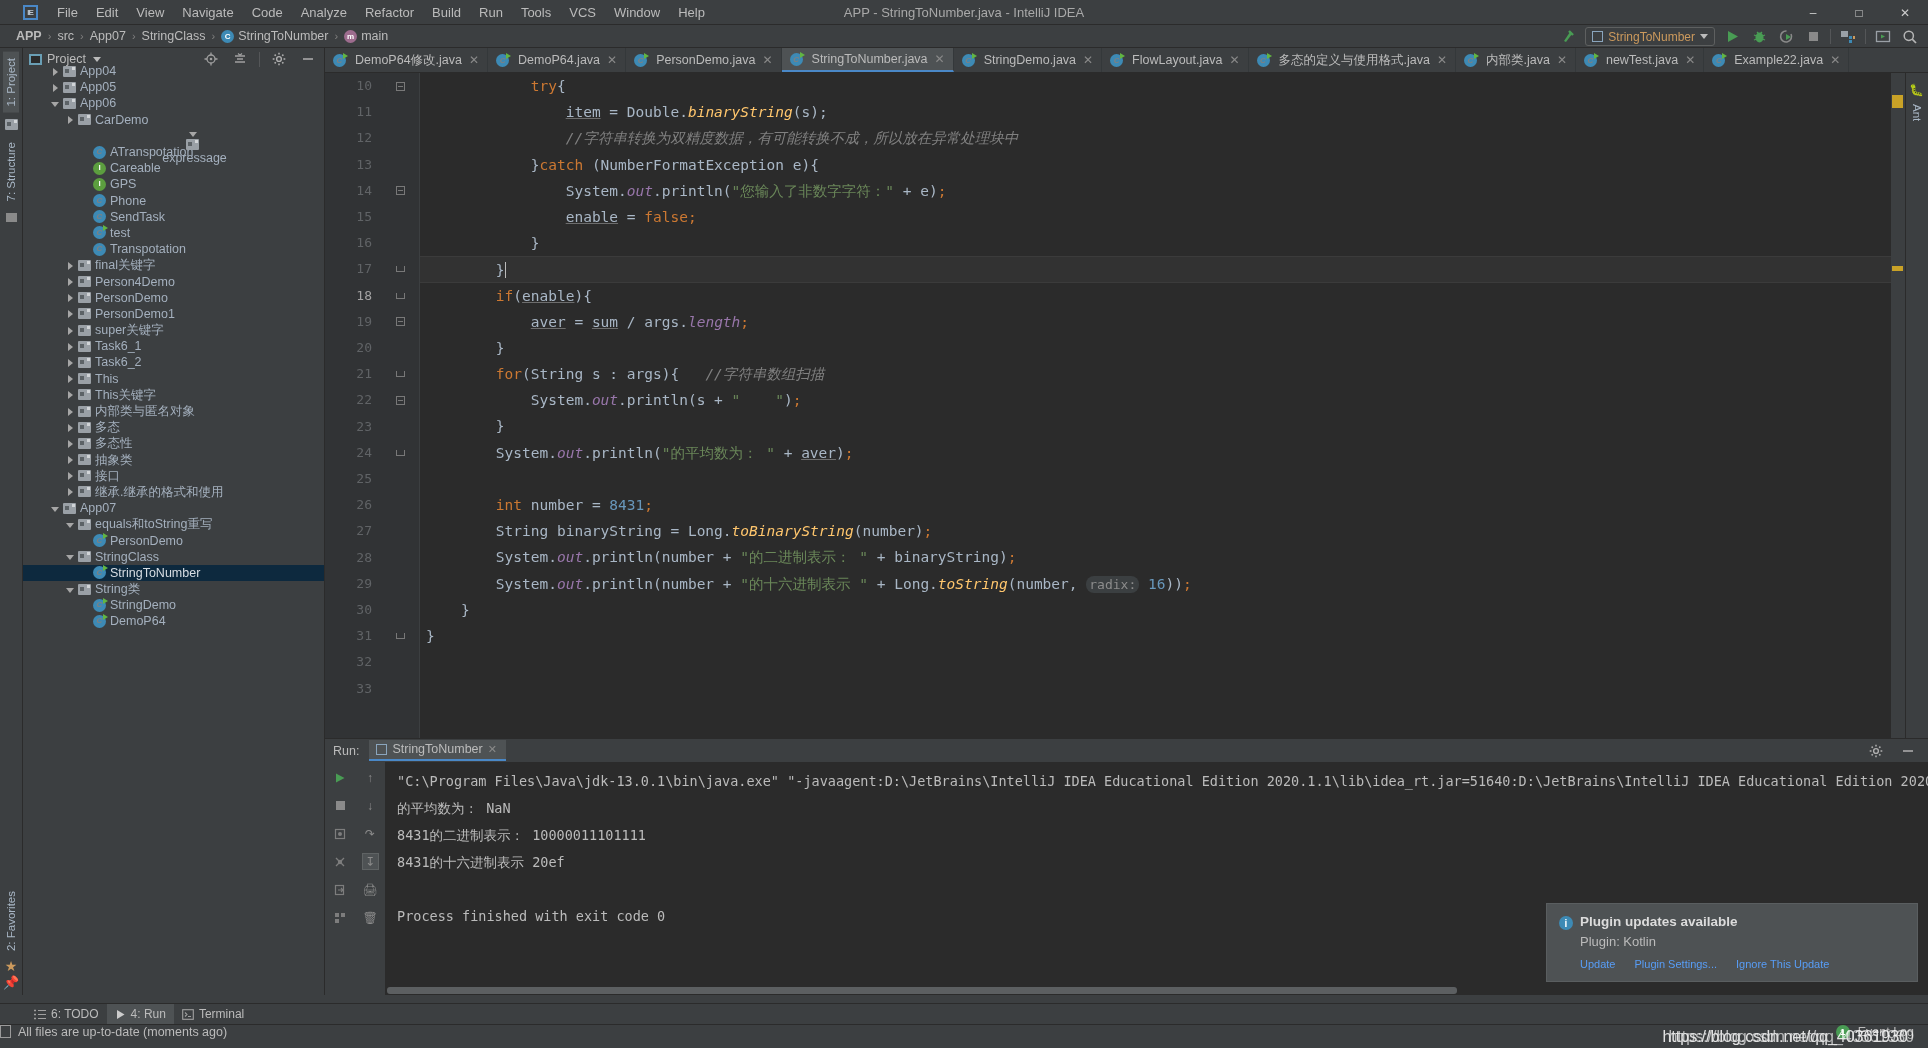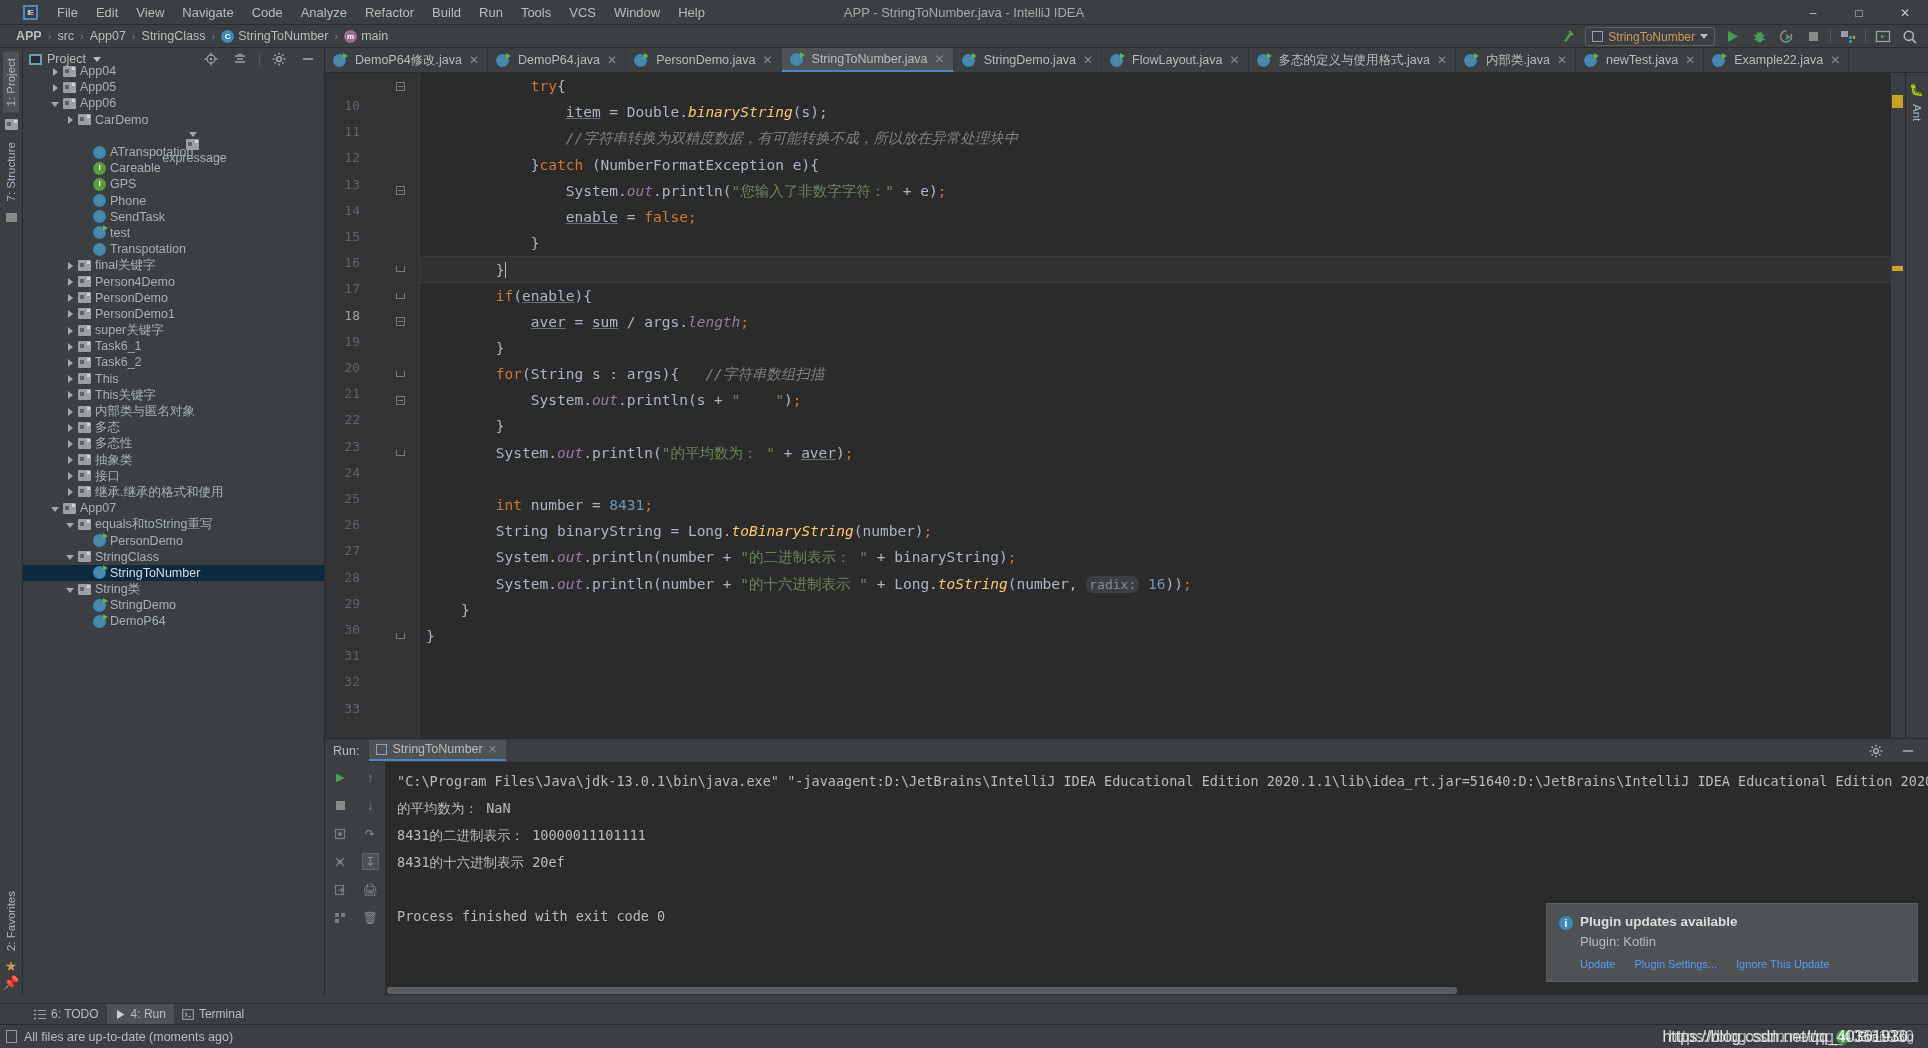--- a/index.html
+++ b/index.html
@@ -92,21 +92,21 @@
   .tabbar { height:25px; background:#3c3f41; display:flex; align-items:stretch;
     border-bottom:1px solid #2b2b2b; overflow:hidden; flex:none; }
   .tab { display:flex; align-items:center; padding:0 8px; gap:5px; font-size:12.5px;
     color:#bbbbbb; white-space:nowrap; border-right:1px solid #34383a; }
   .tab.active { background:#4e5254; border-bottom:2px solid #4a88c7; }
   .tab .x { color:#8a8a8a; font-size:12px; margin-left:2px; }
 
   .editorwrap { flex:1; display:flex; position:relative; min-height:0; overflow:hidden; }
   .gutter { width:95px; flex:none; background:#313335; position:relative;
     font-family:"DejaVu Sans Mono","Liberation Mono",monospace; font-size:13px; }
-  .gutter .ln { position:absolute; right:60px; color:#606366; line-height:26.2px; height:26.2px;margin-top:20px; }
+  .gutter .ln { position:absolute; right:48px; color:#606366; line-height:26.2px; height:26.2px; }
   .gutter .ln.cur { color:#a4a3a3; }
   .fold { position:absolute; left:70px; width:11px; height:26.2px; display:flex;
     align-items:center; justify-content:center; }
   .fold .mk { width:9px; height:9px; border:1px solid #787878; position:relative; }
   .fold .mk.minus::after { content:''; position:absolute; left:1px; top:3px; width:5px; height:1px; background:#787878; }
   .fold .mk.end { border-top:none; height:6px; }
   .marginline { position:absolute; left:94px; top:0; bottom:0; width:1px; background:#3c3f41; }
 
   .code { flex:1; position:relative; background:#2b2b2b; overflow:hidden;
     font-family:"DejaVu Sans Mono","Liberation Mono",monospace; font-size:14.5px; }
@@ -162,21 +162,21 @@
   .notif .acts { display:flex; gap:19px; margin:9px 0 0 21px; }
   .notif .acts a { font-size:11px; color:#589df6; text-decoration:none; cursor:pointer; }
 
   
   .toolbarbottom { position:absolute; left:0; right:0; bottom:24px; height:21px; background:#3c3f41;
     display:flex; align-items:center; padding-left:26px; border-top:1px solid #2b2b2b; }
   .tbtn { display:flex; align-items:center; gap:5px; font-size:12px; color:#bbbbbb;
     padding:2px 8px; height:21px; }
   .tbtn.active { background:#4e5254; }
   .statusbar { position:absolute; left:0; right:0; bottom:0; height:24px; background:#3c3f41;
-    display:flex; align-items:center; padding-left:6px; font-size:12.5px; color:#bbbbbb;
+    display:flex; align-items:flex-start; padding-left:0; font-size:12.5px; color:#bbbbbb;
     border-top:1px solid #2b2b2b; }
   .statusbar .right { margin-left:auto; display:flex; align-items:center; gap:8px; padding-right:14px; }
   .badge-g { width:14px; height:14px; border-radius:50%; background:#499c54; color:#fff;
     font-size:9px; font-weight:bold; display:flex; align-items:center; justify-content:center; }
   .doc-ic { width:11px; height:13px; border:1px solid #9a9a9a; margin-right:7px; flex:none; }
 
   .watermark { position:absolute; right:20px; bottom:2px; font-size:16px; color:#ffffff;
     opacity:.85; letter-spacing:0px; font-family:"Liberation Sans",sans-serif; pointer-events:none; }
   .watermark .dup { position:absolute; left:6px; top:0px; opacity:.75; }
 </style>

